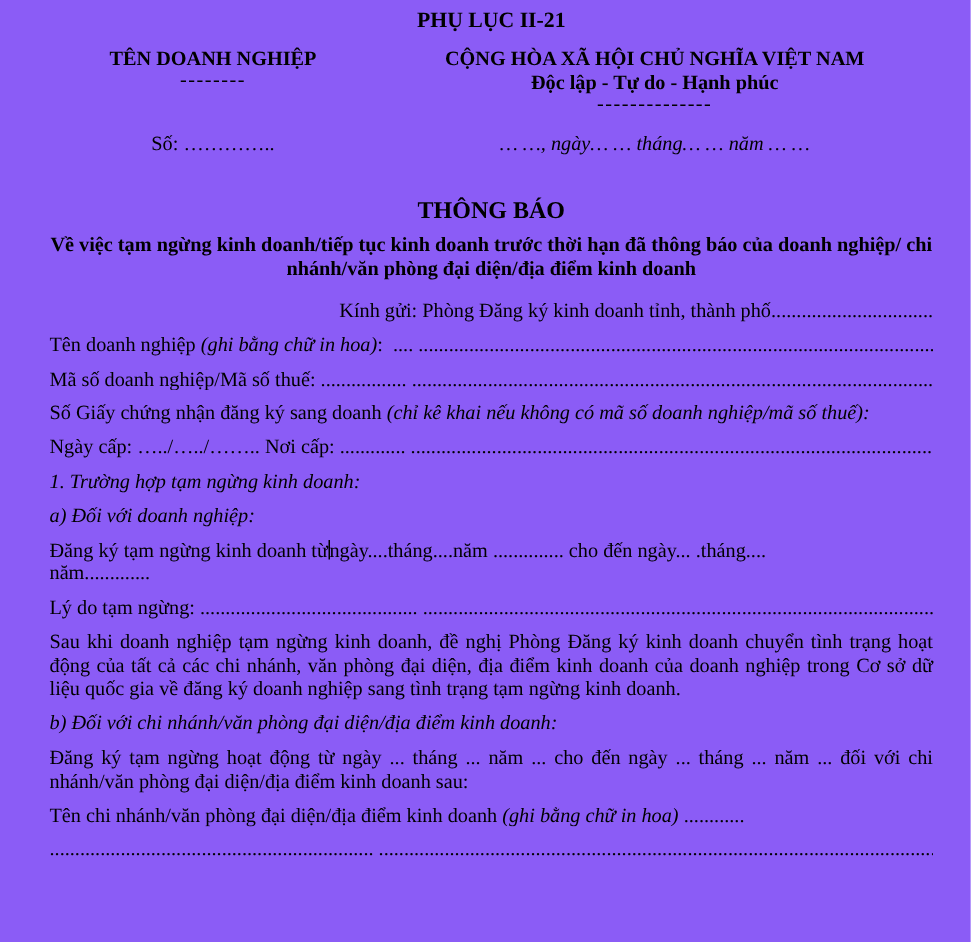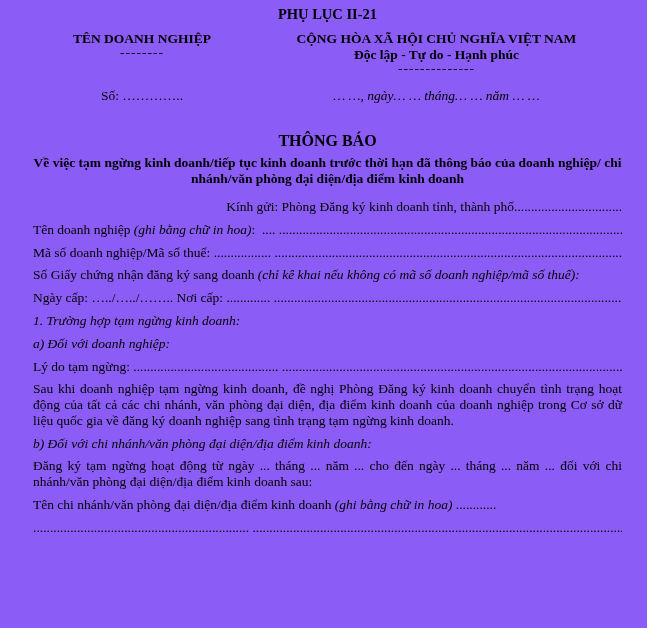--- a/index.html
+++ b/index.html
@@ -61,20 +61,21 @@
   <p class="line clip"><span>Mã số doanh nghiệp/Mã số thuế: </span><span>................. ..............................................................................................................</span></p>
 
   <p class="line just"><span>Số Giấy chứng nhận đăng ký sang doanh </span><span class="italic">(chỉ kê khai nếu không có mã số doanh nghiệp/mã số thuế)</span><span class="italic">:</span></p>
 
   <p class="line clip"><span>Ngày cấp: …../…../…….. Nơi cấp: </span><span>............. ..............................................................................................................</span></p>
 
   <p class="line italic mb8">1. Trường hợp tạm ngừng kinh doanh:</p>
 
   <p class="line italic mb9">a) Đối với doanh nghiệp:</p>
 
+  <p class="line mb10"><span>Đăng ký tạm ngừng kinh doanh từ</span><span class="caret"></span><span>ngày....tháng....năm .............. cho đến ngày... .tháng....</span><br><span>năm.............</span></p>
 
   <p class="line clip mb8"><span>Lý do tạm ngừng: </span><span>........................................... ..............................................................................................................</span></p>
 
   <p class="line just mb9">Sau khi doanh nghiệp tạm ngừng kinh doanh, đề nghị Phòng Đăng ký kinh doanh chuyển tình trạng hoạt động của tất cả các chi nhánh, văn phòng đại diện, địa điểm kinh doanh của doanh nghiệp trong Cơ sở dữ liệu quốc gia về đăng ký doanh nghiệp sang tình trạng tạm ngừng kinh doanh.</p>
 
   <p class="line italic mb9">b) Đối với chi nhánh/văn phòng đại diện/địa điểm kinh doanh:</p>
 
   <p class="line just mb10">Đăng ký tạm ngừng hoạt động từ ngày ... tháng ... năm ... cho đến ngày ... tháng ... năm ... đối với chi nhánh/văn phòng đại diện/địa điểm kinh doanh sau:</p>
 
   <p class="line clip mb14"><span>Tên chi nhánh/văn phòng đại diện/địa điểm kinh doanh </span><span class="italic">(ghi bằng chữ in hoa)</span><span> ............</span></p>

